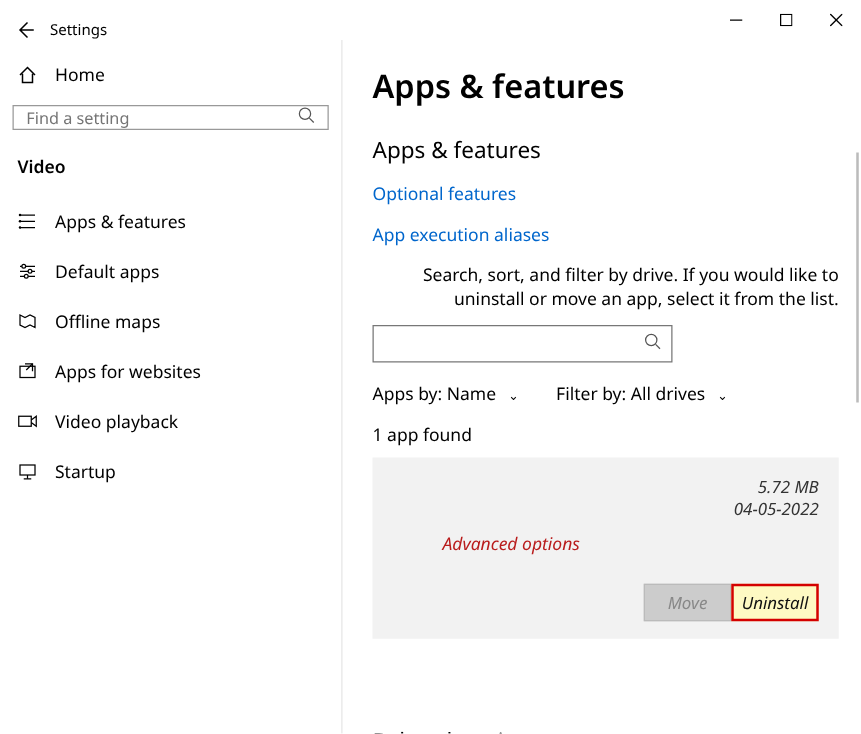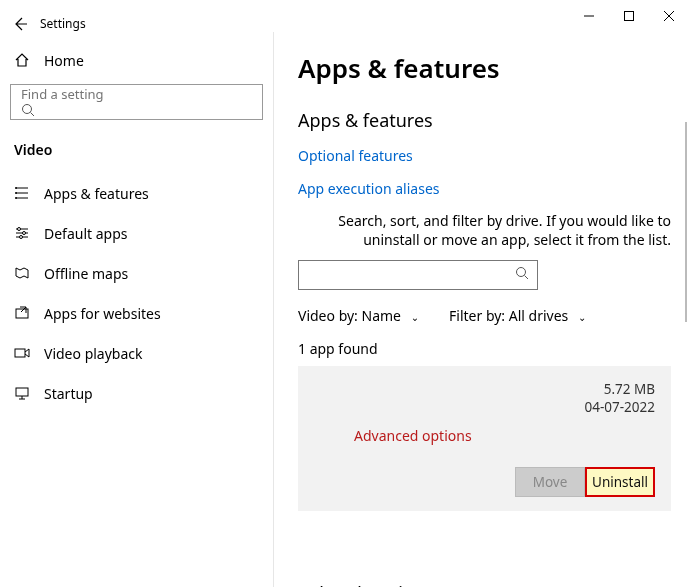--- a/index.html
+++ b/index.html
@@ -8,21 +8,21 @@
   .titlebar .back { width: 40px; display: flex; justify-content: center; align-items: center; font-size: 16px; }
   .titlebar .title { font-size: 12px; }
   .window-controls { margin-left: auto; display: flex; }
   .window-controls .wc { width: 40px; height: 32px; display: flex; justify-content: center; align-items: center; font-size: 12px; }
 
   .content { display: flex; flex: 1; overflow: hidden; }
   .sidebar { width: 273px; padding: 10px 0 16px 10px; display: flex; flex-direction: column; }
   .home-row { display: flex; align-items: center; height: 36px; gap: 14px; padding-left: 4px; font-size: 14px; }
   .home-row .icon { width: 16px; display: flex; justify-content: center; }
 
-  .search-box { margin: 6px 10px 10px 0; border: 1px solid #999; height: 36px; display: flex; align-items: flex-start; padding: 0 10px; flex-direction: column; }
+  .search-box { margin: 6px 10px 10px 0; border: 1px solid #999; height: 20px; display: flex; align-items: flex-start; padding: 0 10px; }
   .search-box input { border: none; outline: none; flex: 1; font-size: 13px; background: transparent; }
   .search-box .sicon { font-size: 13px; color: #444; }
 
   .section-label { font-weight: 600; font-size: 14px; margin: 10px 0 14px 4px; }
 
   .nav-item { display: flex; align-items: center; height: 40px; gap: 14px; padding-left: 4px; font-size: 14px; cursor: default; }
   .nav-item .icon { width: 16px; display: flex; justify-content: center; font-size: 15px; }
 
   .divider { width: 1px; background: #e6e6e6; }
 
@@ -34,21 +34,21 @@
 
   .app-search { border: 1px solid #777; height: 30px; width: 240px; display: flex; align-items: center; padding: 0 8px; margin-bottom: 16px; }
   .app-search input { border: none; outline: none; flex: 1; font-size: 13px; background: transparent; }
   .app-search .sicon { font-size: 13px; color: #444; }
 
   .filters { display: flex; gap: 30px; font-size: 14px; margin-bottom: 14px; align-items: center; }
   .filters .chev { font-size: 10px; margin-left: 6px; }
 
   .count { font-size: 14px; margin-bottom: 8px; }
 
-  .app-card { background: #f2f2f2; padding: 14px 16px 14px 16px; }
+  .app-card { background: #f2f2f2; padding: 14px 16px 14px 16px; font-style: italic; }
   .app-card-top { display: flex; justify-content: flex-end; }
   .app-meta { text-align: right; font-size: 13.5px; color: #333; }
   .adv { color: #b91c1c; font-size: 14px; margin: 10px 0 22px 40px; display: block; }
   .btn-row { display: flex; justify-content: flex-end; gap: 0; }
   .btn { width: 70px; height: 30px; border: 1px solid #bbb; background: #ccc; font-size: 13.5px; display: flex; align-items: center; justify-content: center; }
   .btn.disabled { color: #888; }
   .btn.highlight { background: #fef9c3; border: 2.5px solid #d40000; color: #111; }
 
   .related { margin-top: 70px; }
   .related h2 { font-size: 18px; font-weight: 400; margin-bottom: 10px; }
@@ -182,38 +182,38 @@
     <div class="app-search">
       <input style="">
       <span class="sicon"><svg width="14" height="14" viewBox="0 0 14 14">
             <circle cx="6" cy="6" r="4.5" stroke="#555" fill="none" stroke-width="1"></circle>
             <line x1="9.5" y1="9.5" x2="13" y2="13" stroke="#555" stroke-width="1"></line>
           </svg></span>
     </div>
 
     <div class="filters">
       <div>
-        <span>Video by:</span>
+        <span>Apps by:</span>
         <span>Name</span>
         <span class="chev">⌄</span>
       </div>
       <div>
         <span>Filter by:</span>
         <span>All drives</span>
         <span class="chev">⌄</span>
       </div>
     </div>
 
     <div class="count">1 app found</div>
 
     <div class="app-card">
       <div class="app-card-top">
         <div class="app-meta">
           <div>5.72 MB</div>
-          <div>04-07-2022</div>
+          <div>04-05-2022</div>
         </div>
       </div>
       <a class="adv">Advanced options</a>
       <div class="btn-row">
         <div class="btn disabled">Move</div>
         <div class="btn highlight">Uninstall</div>
       </div>
     </div>
 
     <div class="related">

